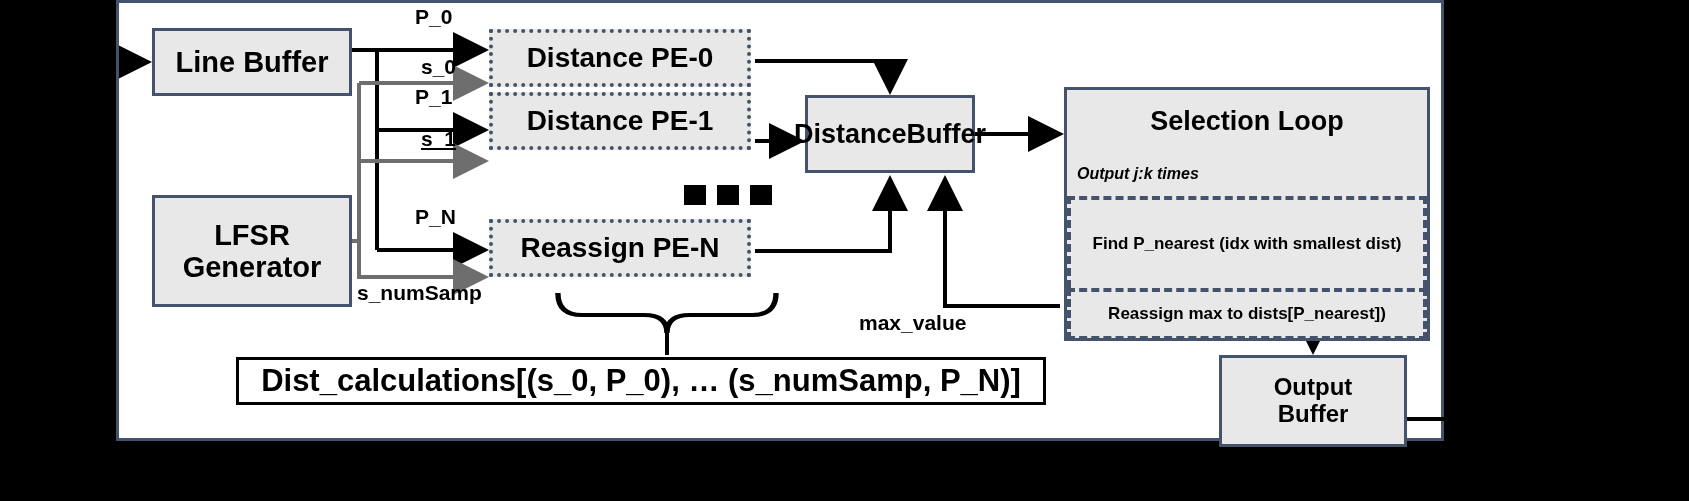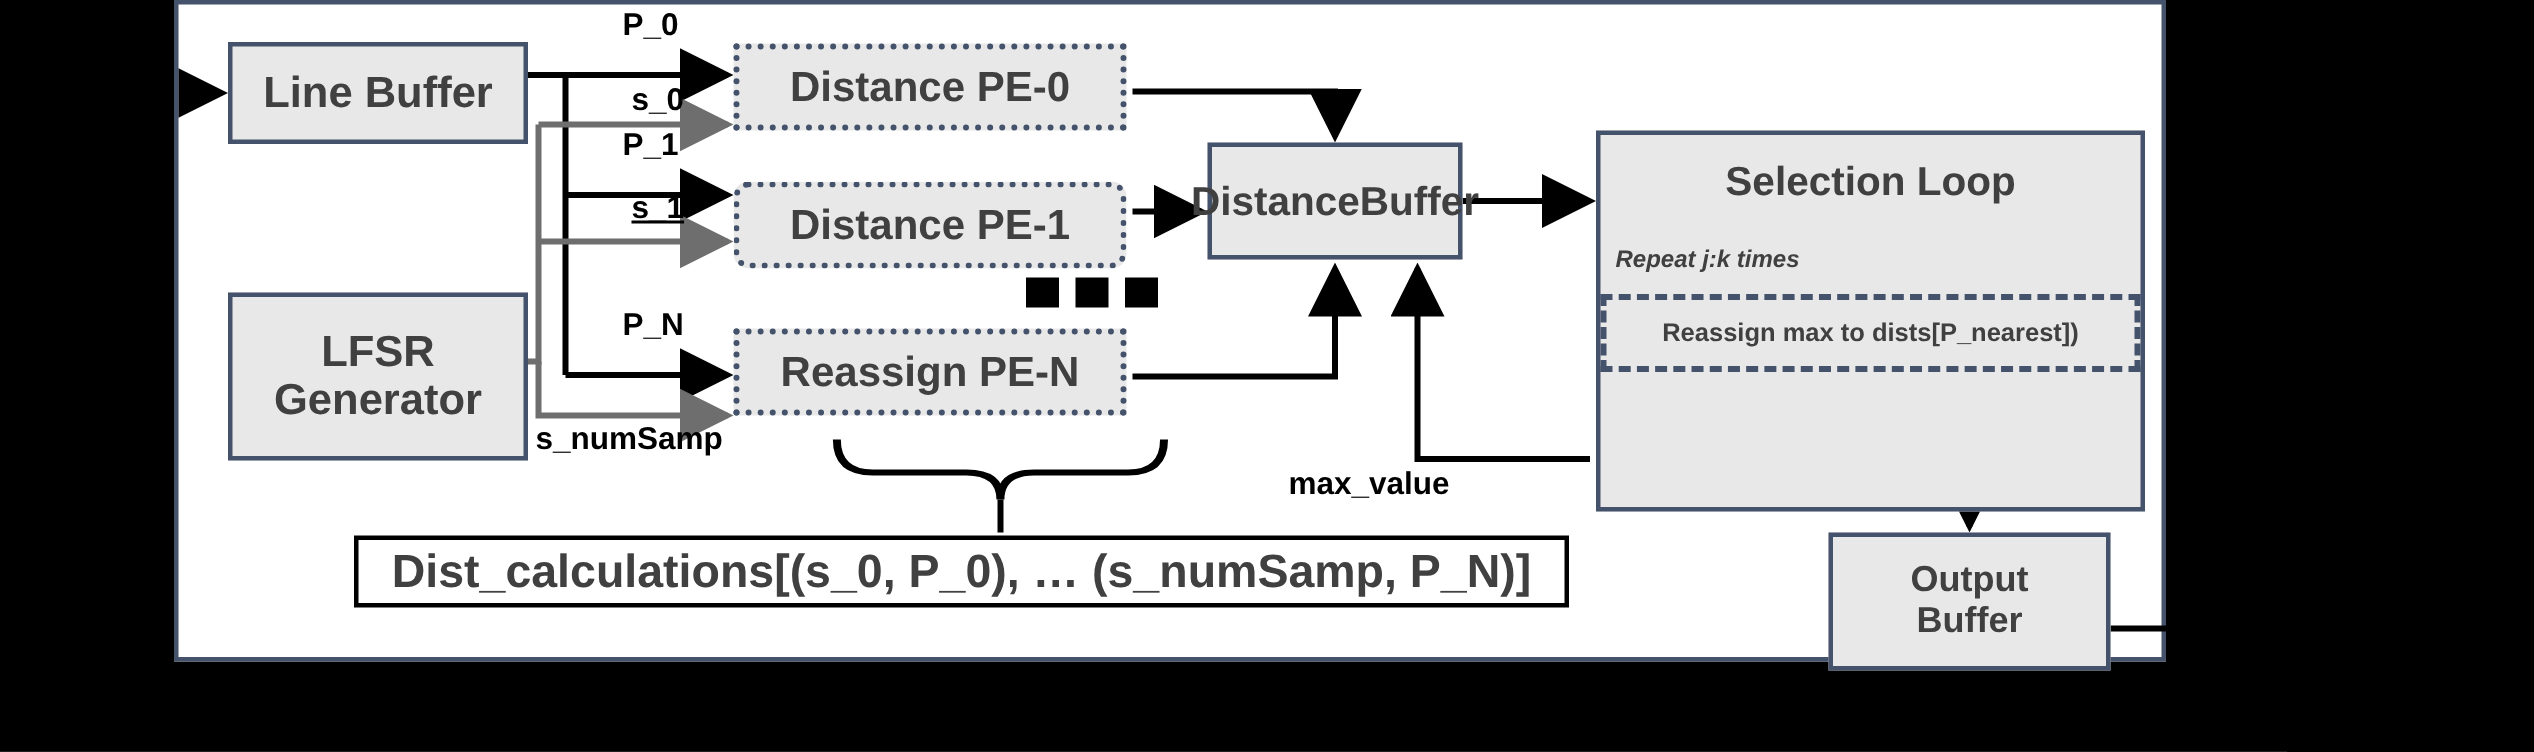--- a/index.html
+++ b/index.html
@@ -6,32 +6,32 @@
   body{width:1689px;height:501px;overflow:hidden;
        font-family:"Liberation Sans",sans-serif;}
   #root{position:relative;width:1689px;height:501px;background:#000;}
 
   
   #canvas{position:absolute;left:116px;top:0px;width:1328px;height:441px;
           background:#ffffff;border:3px solid #44536b;box-sizing:border-box;}
 
   .node{position:absolute;box-sizing:border-box;display:flex;
         align-items:center;justify-content:center;text-align:center;
-        background:#e8e8e8;color:#404040;font-weight:bold;line-height:1.12;}
+        background:#e8e8e8;color:#000000;font-weight:bold;line-height:1.12;}
 
   .solid{border:3px solid #44536b;}
   .dotted{border:4px dotted #44536b;}
   .plain{border:3px solid #000;background:#ffffff;}
 
   #line-buffer{left:33px;top:25px;width:200px;height:68px;font-size:29px;}
   #lfsr{left:33px;top:192px;width:200px;height:112px;font-size:29px;}
 
   .pe{width:262px;height:58px;font-size:28px;}
   #pe0{left:370px;top:26px;}
-  #pe1{left:370px;top:118px;border-radius:10px;}
+  #pe1{left:370px;top:89px;}
   #peN{left:370px;top:216px;}
 
   #dist-buffer{left:686px;top:92px;width:170px;height:78px;font-size:27px;
                flex-direction:row;}
   #dist-buffer span{display:block;}
 
   #sel-loop{left:945px;top:84px;width:366px;height:254px;
             display:block;padding:0;}
   #sel-title{height:62px;display:flex;align-items:center;justify-content:center;
              font-size:27px;font-weight:bold;}
@@ -139,21 +139,22 @@
         <i></i>
     </div>
 
     <div class="node solid" id="dist-buffer">
       <span>Distance</span>
       <span>Buffer</span>
     </div>
 
     <div class="node solid" id="sel-loop">
       <div id="sel-title">Selection Loop</div>
-      <div id="sel-repeat">Repeat j:k times</div>
+      <div id="sel-repeat">Output j:k times</div>
+      <div class="sel-sub" id="sel-find">Find P_nearest (idx with smallest dist)</div>
       <div class="sel-sub" id="sel-reassign">Reassign max to dists[P_nearest])</div>
     </div>
 
     <div class="node solid" id="out-buffer">
       <span>Output</span>
       <span>Buffer</span>
     </div>
 
     <div class="node plain" id="dist-calc">
       <span>Dist_calculations[(s_0, P_0), … (s_numSamp, P_N)]</span>

